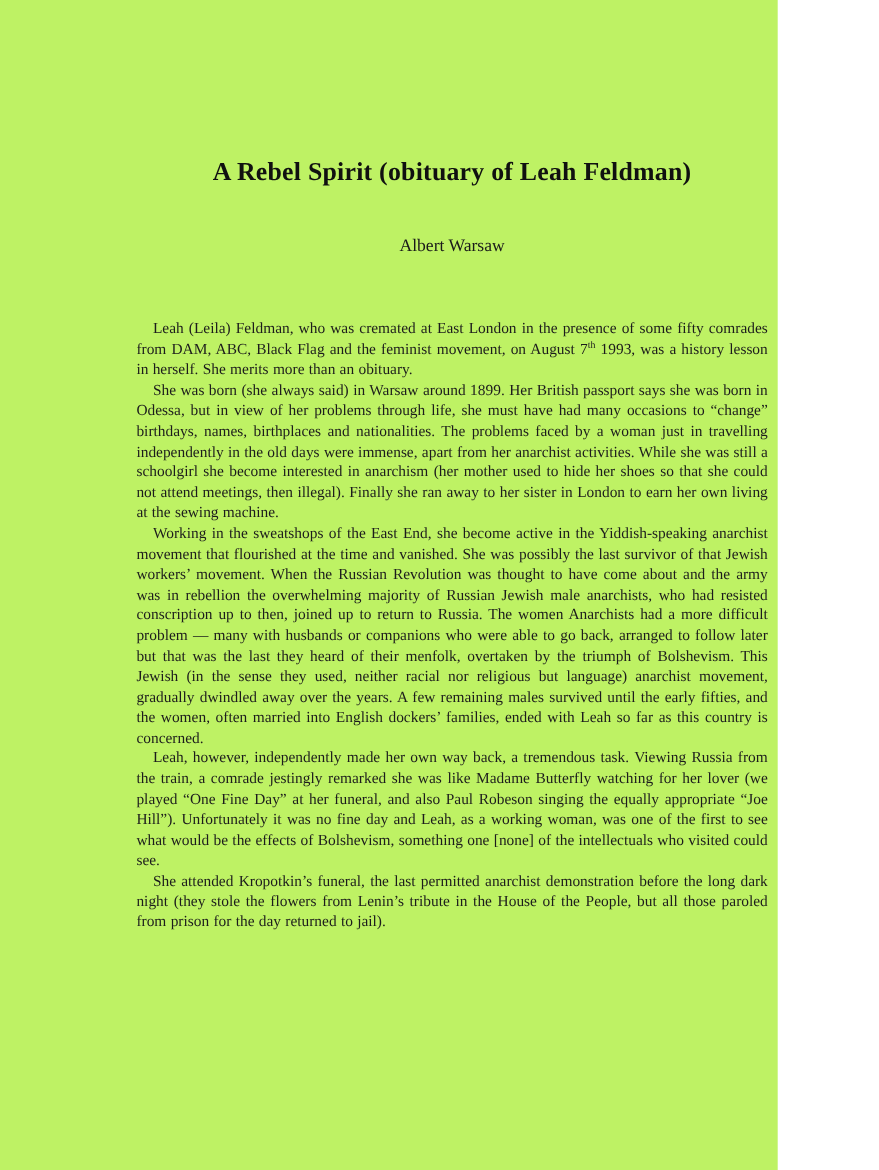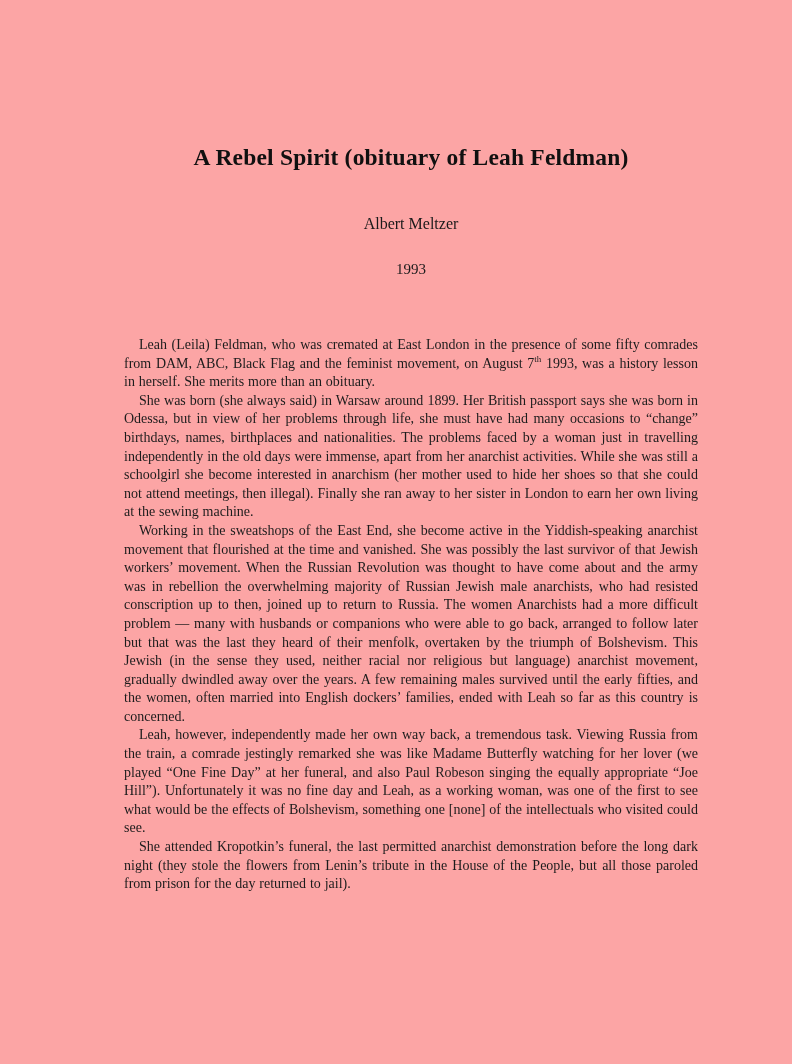--- a/index.html
+++ b/index.html
@@ -2,23 +2,23 @@
 <html><head>
 <meta charset="utf-8">
 <style>
   html, body {
     margin: 0;
     padding: 0;
     background: #ffffff;
   }
   .page {
     position: relative;
-    width: 792px;
+    width: 707px;
     height: 1064px;
-    background: #fca5a5;
+    background: #bef264;
     overflow: hidden;
     font-family: "Liberation Serif", "DejaVu Serif", serif;
     color: #1a1a1a;
   }
   .text-block {
     margin-left: 124px;
     width: 574px;
   }
   .title {
     margin: 0;
@@ -61,22 +61,21 @@
     line-height: 0;
     vertical-align: super;
   }
 </style>
 </head>
 <body>
 
 <div class="page">
   <div class="text-block">
     <h1 class="title">A Rebel Spirit (obituary of Leah Feldman)</h1>
-    <div class="author">Albert Meltzer</div>
-    <div class="date">1993</div>
+    <div class="author">Albert Warsaw</div>
     <div class="body">
         <p><span>Leah (Leila) Feldman, who was cremated at East London in the presence of some fifty comrades from DAM, ABC, Black Flag and the feminist movement, on August 7</span><sup>th</sup><span> 1993, was a history lesson in herself. She merits more than an obituary.</span></p>
         <p><span>She was born (she always said) in Warsaw around 1899. Her British passport says she was born in Odessa, but in view of her problems through life, she must have had many occasions to “change” birthdays, names, birthplaces and nationalities. The problems faced by a woman just in travelling independently in the old days were immense, apart from her anarchist activities. While she was still a schoolgirl she become interested in anarchism (her mother used to hide her shoes so that she could not attend meetings, then illegal). Finally she ran away to her sister in London to earn her own living at the sewing machine.</span></p>
         <p><span>Working in the sweatshops of the East End, she become active in the Yiddish-speaking anarchist movement that flourished at the time and vanished. She was possibly the last survivor of that Jewish workers’ movement. When the Russian Revolution was thought to have come about and the army was in rebellion the overwhelming majority of Russian Jewish male anarchists, who had resisted conscription up to then, joined up to return to Russia. The women Anarchists had a more difficult problem — many with husbands or companions who were able to go back, arranged to follow later but that was the last they heard of their menfolk, overtaken by the triumph of Bolshevism. This Jewish (in the sense they used, neither racial nor religious but language) anarchist movement, gradually dwindled away over the years. A few remaining males survived until the early fifties, and the women, often married into English dockers’ families, ended with Leah so far as this country is concerned.</span></p>
         <p><span>Leah, however, independently made her own way back, a tremendous task. Viewing Russia from the train, a comrade jestingly remarked she was like Madame Butterfly watching for her lover (we played “One Fine Day” at her funeral, and also Paul Robeson singing the equally appropriate “Joe Hill”). Unfortunately it was no fine day and Leah, as a working woman, was one of the first to see what would be the effects of Bolshevism, something one [none] of the intellectuals who visited could see.</span></p>
         <p><span>She attended Kropotkin’s funeral, the last permitted anarchist demonstration before the long dark night (they stole the flowers from Lenin’s tribute in the House of the People, but all those paroled from prison for the day returned to jail).</span></p>
       </div>
   </div>
 </div>
 

